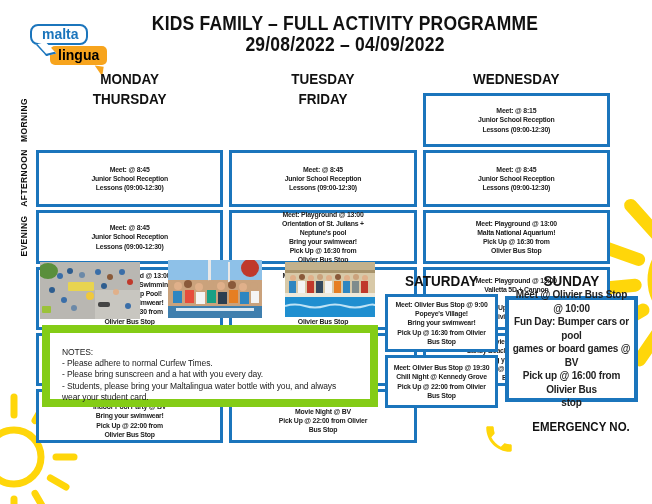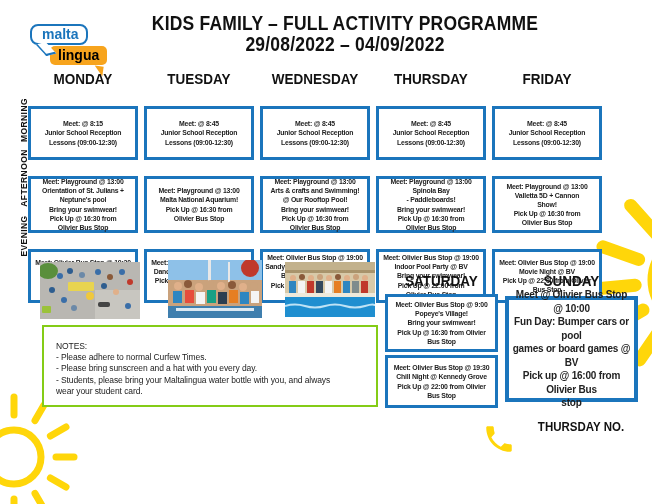--- a/index.html
+++ b/index.html
@@ -25,23 +25,23 @@
   .logo .malta-tail{position:absolute;left:12px;top:19px;width:10px;height:10px;background:#fff;
     border-left:2.5px solid #1b75bc;border-bottom:2.5px solid #1b75bc;transform:skew(35deg) rotate(-12deg);z-index:3;}
   .logo .lingua{
     position:absolute;left:22px;top:22px;background:#f7a41d;border-radius:5px;color:#000000;
     font-weight:700;font-size:14px;padding:1px 8px 2px 8px;z-index:1;
   }
   .logo .lingua-tail{position:absolute;left:66px;top:42px;width:0;height:0;
     border-left:9px solid transparent;border-top:10px solid #f7a41d;transform:rotate(8deg);z-index:1;}
 
   
-  .week{left:28px;top:72px;width:574px;z-index:2;
-    display:grid;grid-template-columns:repeat(5,1fr);
-    grid-template-rows:18px 54px 57px 54px;gap:16px 6px;}
+  .week{left:36px;top:72px;width:574px;z-index:2;
+    display:grid;grid-template-columns:repeat(3,1fr);
+    grid-template-rows:18px 54px 57px 54px;gap:3px 6px;}
   .day-header{font-weight:800;font-size:13.5px;text-align:center;color:#111;transform:scaleY(1.1);}
   .cell{
     border:3px solid #1b75bc;background:#fff;
     display:flex;align-items:center;justify-content:center;
     text-align:center;font-size:6.9px;font-weight:700;letter-spacing:-.2px;
     line-height:1.32;padding:1px 2px;color:#222;
   }
   .row-label{z-index:2;font-weight:800;font-size:8.5px;letter-spacing:.4px;color:#111;
     transform:translate(-50%,-50%) rotate(-90deg);left:24px;}
 
@@ -51,21 +51,21 @@
   
   .wk-header{z-index:2;font-weight:800;font-size:13.5px;text-align:center;color:#111;transform:scaleY(1.1);}
   .wk-box{
     z-index:2;border:3px solid #1b75bc;background:#fff;
     display:flex;align-items:center;justify-content:center;text-align:center;
     font-size:6.9px;font-weight:700;letter-spacing:-.2px;line-height:1.35;color:#222;padding:1px 3px;
   }
   .sunday-box{border-width:4px;font-size:10px;}
 
   
-  .notes-box{left:42px;top:325px;width:336px;height:82px;border:2px solid #84cc16;background:#fff;z-index:2;box-sizing:border-box;}
+  .notes-box{left:42px;top:325px;width:336px;height:82px;border:8px solid #84cc16;background:#fff;z-index:2;box-sizing:border-box;}
   .notes-text{position:absolute;left:12px;top:14px;width:312px;
     font-size:8.5px;font-weight:400;letter-spacing:-.1px;line-height:1.32;color:#222;}
 
   
   .emergency-text{left:514px;top:421px;width:134px;text-align:center;z-index:2;}
   .emergency-text div{font-weight:800;font-size:11.5px;line-height:1.18;color:#111;transform:scaleY(1.08);}
 
   
   .sun{z-index:0;}
 </style>
@@ -293,14 +293,14 @@
 - Please adhere to normal Curfew Times.
 - Please bring sunscreen and a hat with you every day.
 - Students, please bring your Maltalingua water bottle with you, and always
 wear your student card.</div>
 </div>
 
 <svg class="abs" style="left:482px;top:422px;z-index:2;" width="34" height="34" viewBox="0 0 24 24">
   <path fill="#ffd60a" d="M6.6 10.8c1.5 2.9 3.8 5.2 6.7 6.7l2.2-2.2c.3-.3.7-.4 1-.2 1.1.4 2.3.6 3.5.6.6 0 1 .4 1 1V20c0 .6-.4 1-1 1C10.6 21 3 13.4 3 4c0-.6.4-1 1-1h3.3c.6 0 1 .4 1 1 0 1.2.2 2.4.6 3.5.1.3 0 .7-.2 1l-2.1 2.3z"></path>
 </svg>
 <div class="abs emergency-text">
-  <div>THURSDAY NO.</div>
+  <div>EMERGENCY NO.</div>
 </div>
 
 </body></html>

